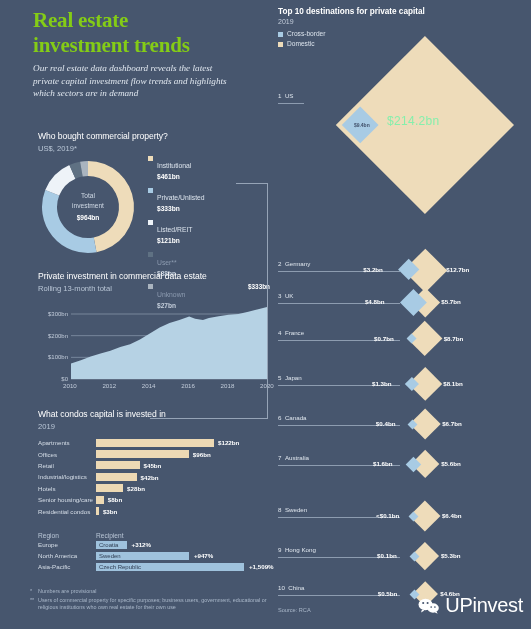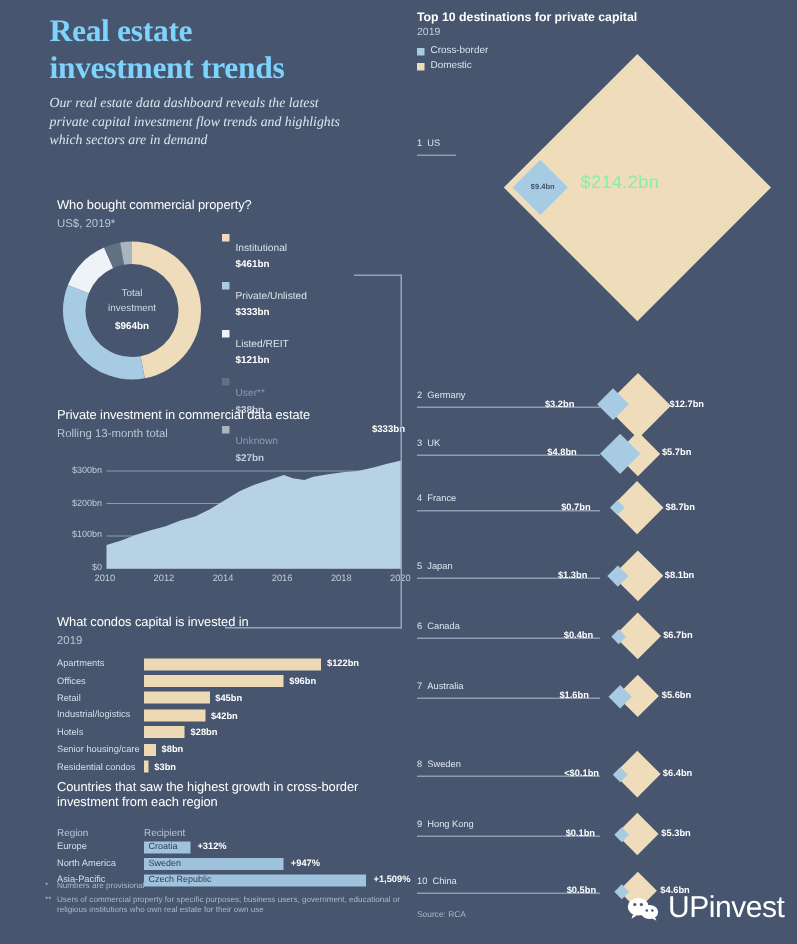--- a/index.html
+++ b/index.html
@@ -12,21 +12,21 @@
   }
   .page { position: relative; width: 531px; height: 629px; background: #47566e; }
 
   
   .left { position: absolute; left: 0; top: 0; width: 270px; height: 629px; }
 
   .hero-title {
     position: absolute; left: 33px; top: 8px; width: 215px;
     font-family: "Liberation Serif", serif;
     font-weight: bold; font-size: 21px; line-height: 25px;
-    color: #7dd3fc; letter-spacing: -0.2px;
+    color: #84cc16; letter-spacing: -0.2px;
   }
   .hero-sub {
     position: absolute; left: 33px; top: 62px; width: 205px;
     font-family: "Liberation Serif", serif;
     font-style: italic; font-size: 9.2px; line-height: 12.6px;
     color: #dfe6ee;
   }
 
   .sec-title {
     font-weight: normal; font-size: 8.6px; letter-spacing: -0.05px;
@@ -252,21 +252,20 @@
             <div class="bar-name">Residential condos</div>
             <div class="bar-track">
               <div class="bar-fill" style="width:2.901639344262295px;background:#edd9b4"></div>
               <div class="bar-val" style="left:6.9016393442622945px">$3bn</div>
             </div>
           </div>
         </div>
     </div>
 
     <div class="tbl-block">
-      <div class="sec-title">Countries that saw the highest growth in cross-border investment from each region</div>
       <div class="tbl-head">
         <div class="th-region">Region</div>
         <div>Recipient</div>
       </div>
       <div id="tbl-rows">
           <div class="tbl-row">
             <div class="td-region">Europe</div>
             <div class="td-bar">
               <div class="rec-fill" style="width:30.600397614314115px">
                 <span>Croatia</span>

